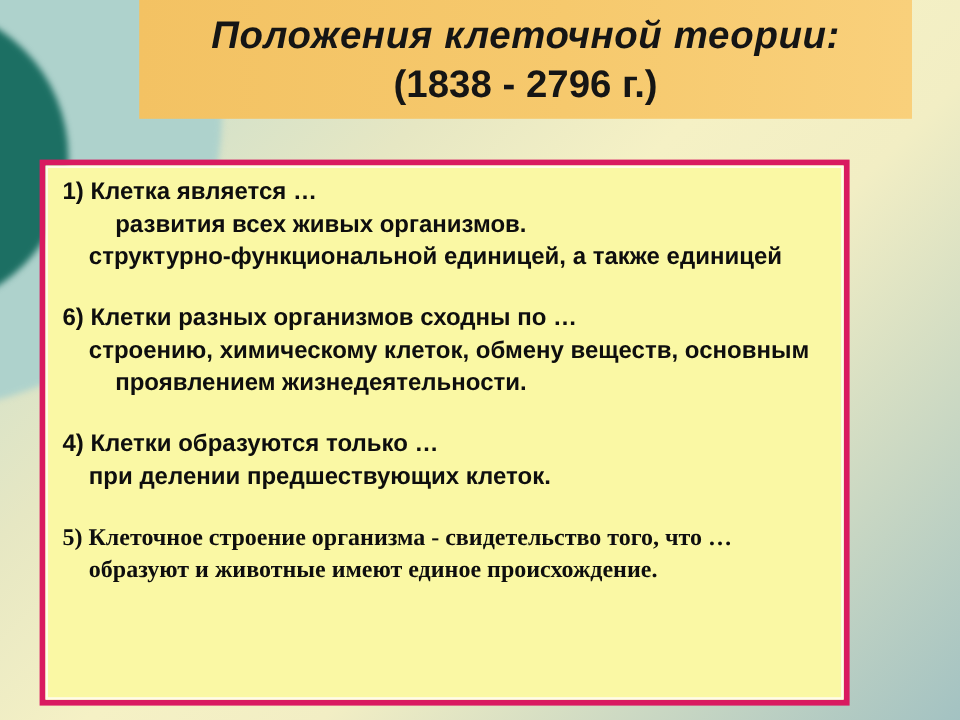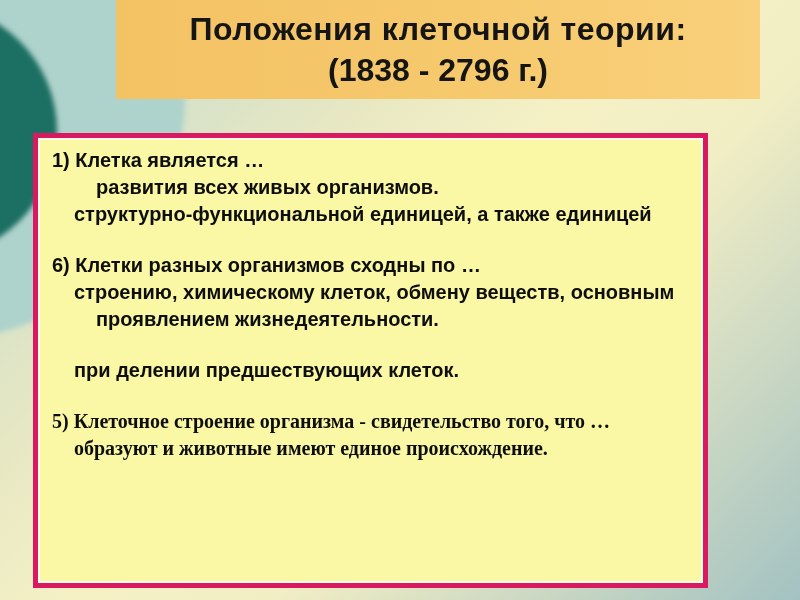--- a/index.html
+++ b/index.html
@@ -15,21 +15,21 @@
   }
   .circle{position:absolute;border-radius:50%;filter:blur(2.5px);z-index:0;}
   .circle-light{left:-305px;top:-150px;width:490px;height:490px;background:var(--circle_light);}
   .circle-dark{left:-197px;top:4px;width:254px;height:254px;background:var(--circle_dark);}
   .title-box{
     position:absolute;left:116px;top:0;width:644px;height:99px;z-index:2;
     background:linear-gradient(90deg,#f3c263 0%, var(--title_bg) 55%, #f9d07b 100%);
     display:flex;flex-direction:column;align-items:center;justify-content:center;
     color:var(--title_text);font-weight:bold;font-size:32px;line-height:1.28;text-align:center;
   }
-  .title-line1{letter-spacing:0.5px;}
+  .title-line1{font-style:italic;letter-spacing:0.5px;}
   .title-line2{font-style:normal;}
   .content-box{
     position:absolute;left:33px;top:133px;width:675px;height:455px;z-index:2;
     box-sizing:border-box;border:5px solid var(--box_border);background:var(--box_border);
   }
   .content-inner{
     width:100%;height:100%;box-sizing:border-box;
     border:2px solid var(--box_inner_line);
     background:var(--body_bg);
     padding:7px 4px 0 10px;
@@ -60,20 +60,21 @@
         <div class="line indent0">1) Клетка является …</div>
         <div class="line indent2">развития всех живых организмов.</div>
         <div class="line indent1">структурно-функциональной единицей, а также единицей</div>
       </div>
       <div class="item">
         <div class="line indent0">6) Клетки разных организмов сходны по …</div>
         <div class="line indent1">строению, химическому клеток, обмену веществ, основным</div>
         <div class="line indent2">проявлением жизнедеятельности.</div>
       </div>
       <div class="item">
+        <div class="line indent0">4) Клетки образуются только …</div>
         <div class="line indent1">при делении предшествующих клеток.</div>
       </div>
       <div class="item">
         <div class="line indent0">5) Клеточное строение организма - свидетельство того, что …</div>
         <div class="line indent1">образуют и животные имеют единое происхождение.</div>
       </div>
     </div>
 </div>
 
 </body></html>

